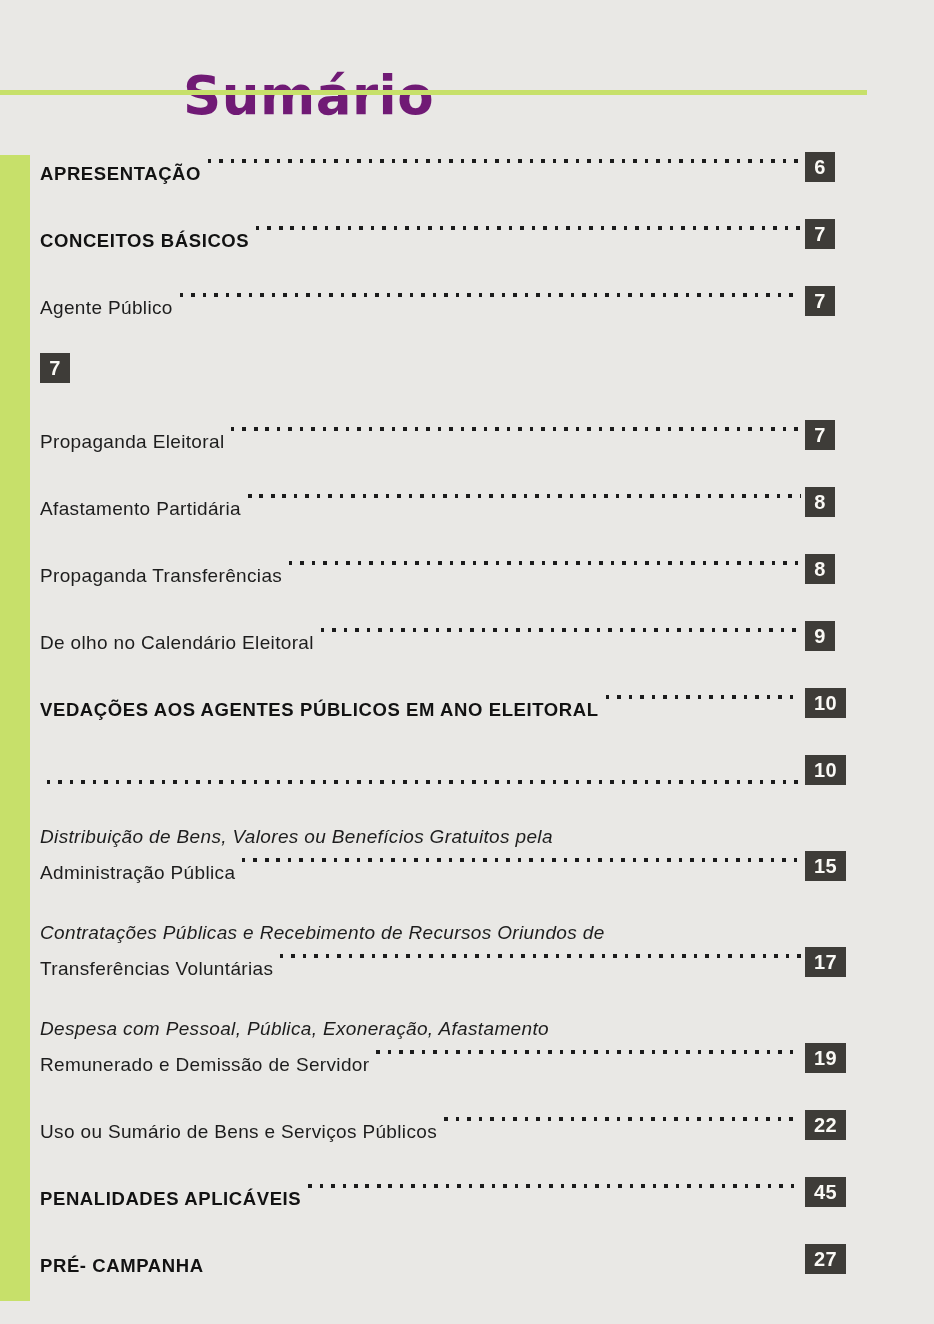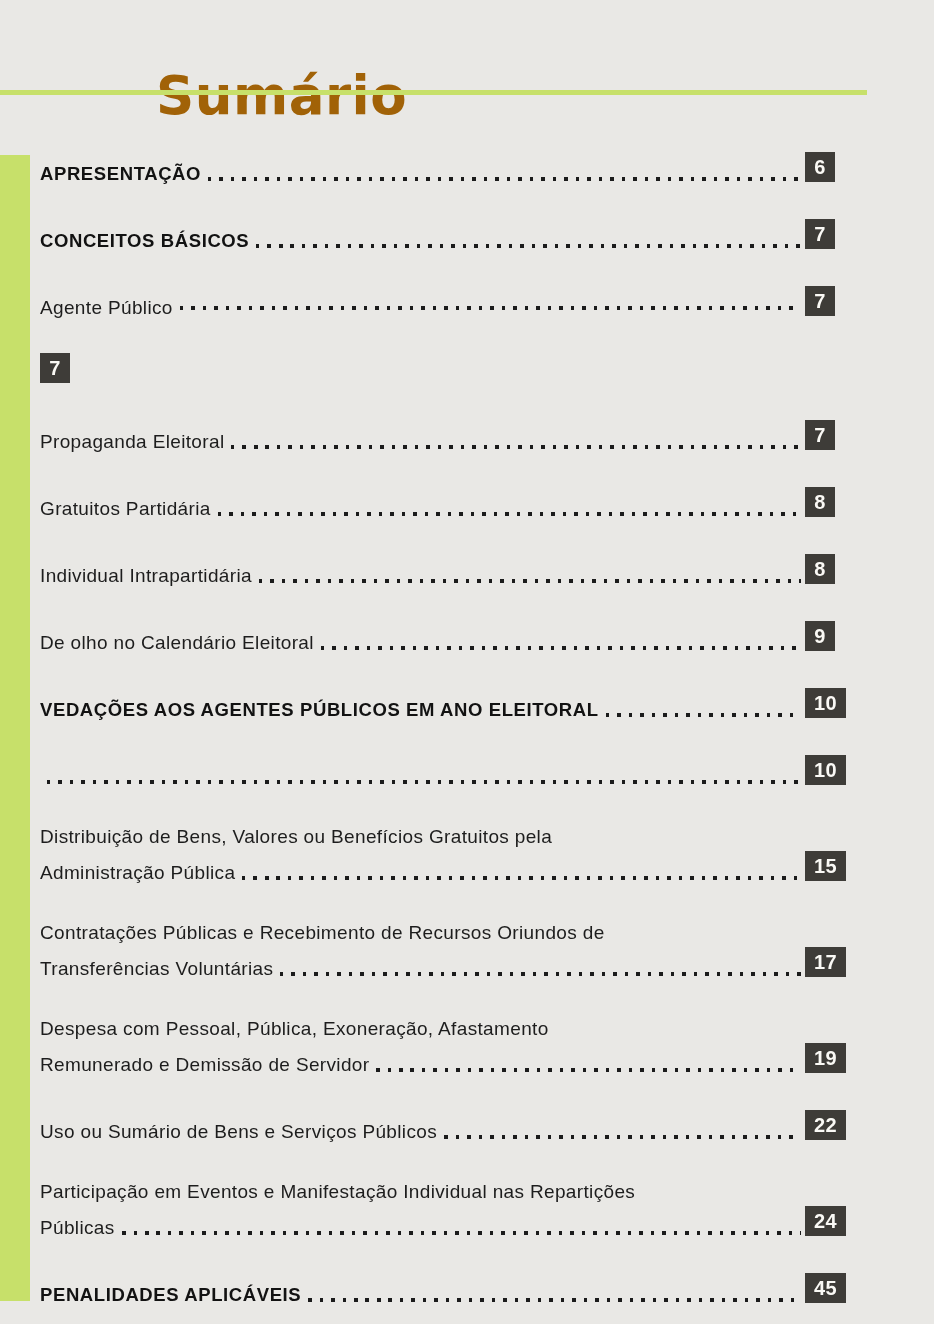--- a/index.html
+++ b/index.html
@@ -4,48 +4,48 @@
 <style>
   html, body { margin: 0; padding: 0; }
   body {
     width: 934px; height: 1324px;
     background: #e9e8e5;
     position: relative;
     overflow: hidden;
     font-family: "Liberation Sans", sans-serif;
   }
   .page-title {
-    position: absolute; left: 156px; top: 33px;
+    position: absolute; left: 183px; top: 33px;
     font-family: "DejaVu Sans", sans-serif;
     font-weight: bold;
     font-size: 53px; line-height: 1;
-    color: #a16207;
+    color: #701a75;
     letter-spacing: 0.5px;
   }
   .title-underline {
     position: absolute; left: 0; top: 90px;
     width: 867px; height: 5px;
     background: #c7e06a;
   }
   .left-accent-bar {
     position: absolute; left: 0; top: 155px;
     width: 30px; height: 1146px;
     background: #c7e06a;
   }
   main { position: absolute; left: 40px; top: 0; width: 830px; }
   .row { margin-top: 30px; }
   .row:first-child { margin-top: 152px; }
   .line {
     font-size: 19px; line-height: 30px;
     color: #1d1d1d; letter-spacing: 0.35px;
     white-space: nowrap;
   }
-  .line1 { line-height: 29px; }
+  .line1 { line-height: 29px; font-style: italic; }
   .line2 { display: flex; align-items: flex-end; }
-  .fill { display: flex; align-items: flex-end; flex: 0 0 765px; width: 765px; }
+  .fill { display: flex; flex: 0 0 765px; width: 765px; }
   .leader {
     flex: 1; height: 4px;
     margin: 0 4px 8px 7px;
     background: repeating-linear-gradient(to right, #1b1b1b 0 3.5px, transparent 3.5px 11.5px);
   }
   .leader.middot { margin-bottom: 13px; }
   .badge {
     height: 30px; min-width: 30px; padding: 0 9px;
     box-sizing: border-box;
     display: flex; align-items: center; justify-content: center;
@@ -105,30 +105,30 @@
         <div class="fill">
           <span class="label">Propaganda Eleitoral</span>
           <span class="leader"></span>
         </div>
         <span class="badge">7</span>
       </div>
     </div>
     <div class="row">
       <div class="line line2">
         <div class="fill">
-          <span class="label">Gratuitos Partidária</span>
+          <span class="label">Afastamento Partidária</span>
           <span class="leader"></span>
         </div>
         <span class="badge">8</span>
       </div>
     </div>
     <div class="row">
       <div class="line line2">
         <div class="fill">
-          <span class="label">Individual Intrapartidária</span>
+          <span class="label">Propaganda Transferências</span>
           <span class="leader"></span>
         </div>
         <span class="badge">8</span>
       </div>
     </div>
     <div class="row">
       <div class="line line2">
         <div class="fill">
           <span class="label">De olho no Calendário Eleitoral</span>
           <span class="leader"></span>
@@ -183,30 +183,20 @@
         <span class="badge">19</span>
       </div>
     </div>
     <div class="row">
       <div class="line line2">
         <div class="fill">
           <span class="label">Uso ou Sumário de Bens e Serviços Públicos</span>
           <span class="leader"></span>
         </div>
         <span class="badge">22</span>
-      </div>
-    </div>
-    <div class="row">
-      <div class="line line1">Participação em Eventos e Manifestação Individual nas Repartições</div>
-      <div class="line line2">
-        <div class="fill">
-          <span class="label">Públicas</span>
-          <span class="leader"></span>
-        </div>
-        <span class="badge">24</span>
       </div>
     </div>
     <div class="row bold">
       <div class="line line2">
         <div class="fill">
           <span class="label">PENALIDADES APLICÁVEIS</span>
           <span class="leader"></span>
         </div>
         <span class="badge">45</span>
       </div>

